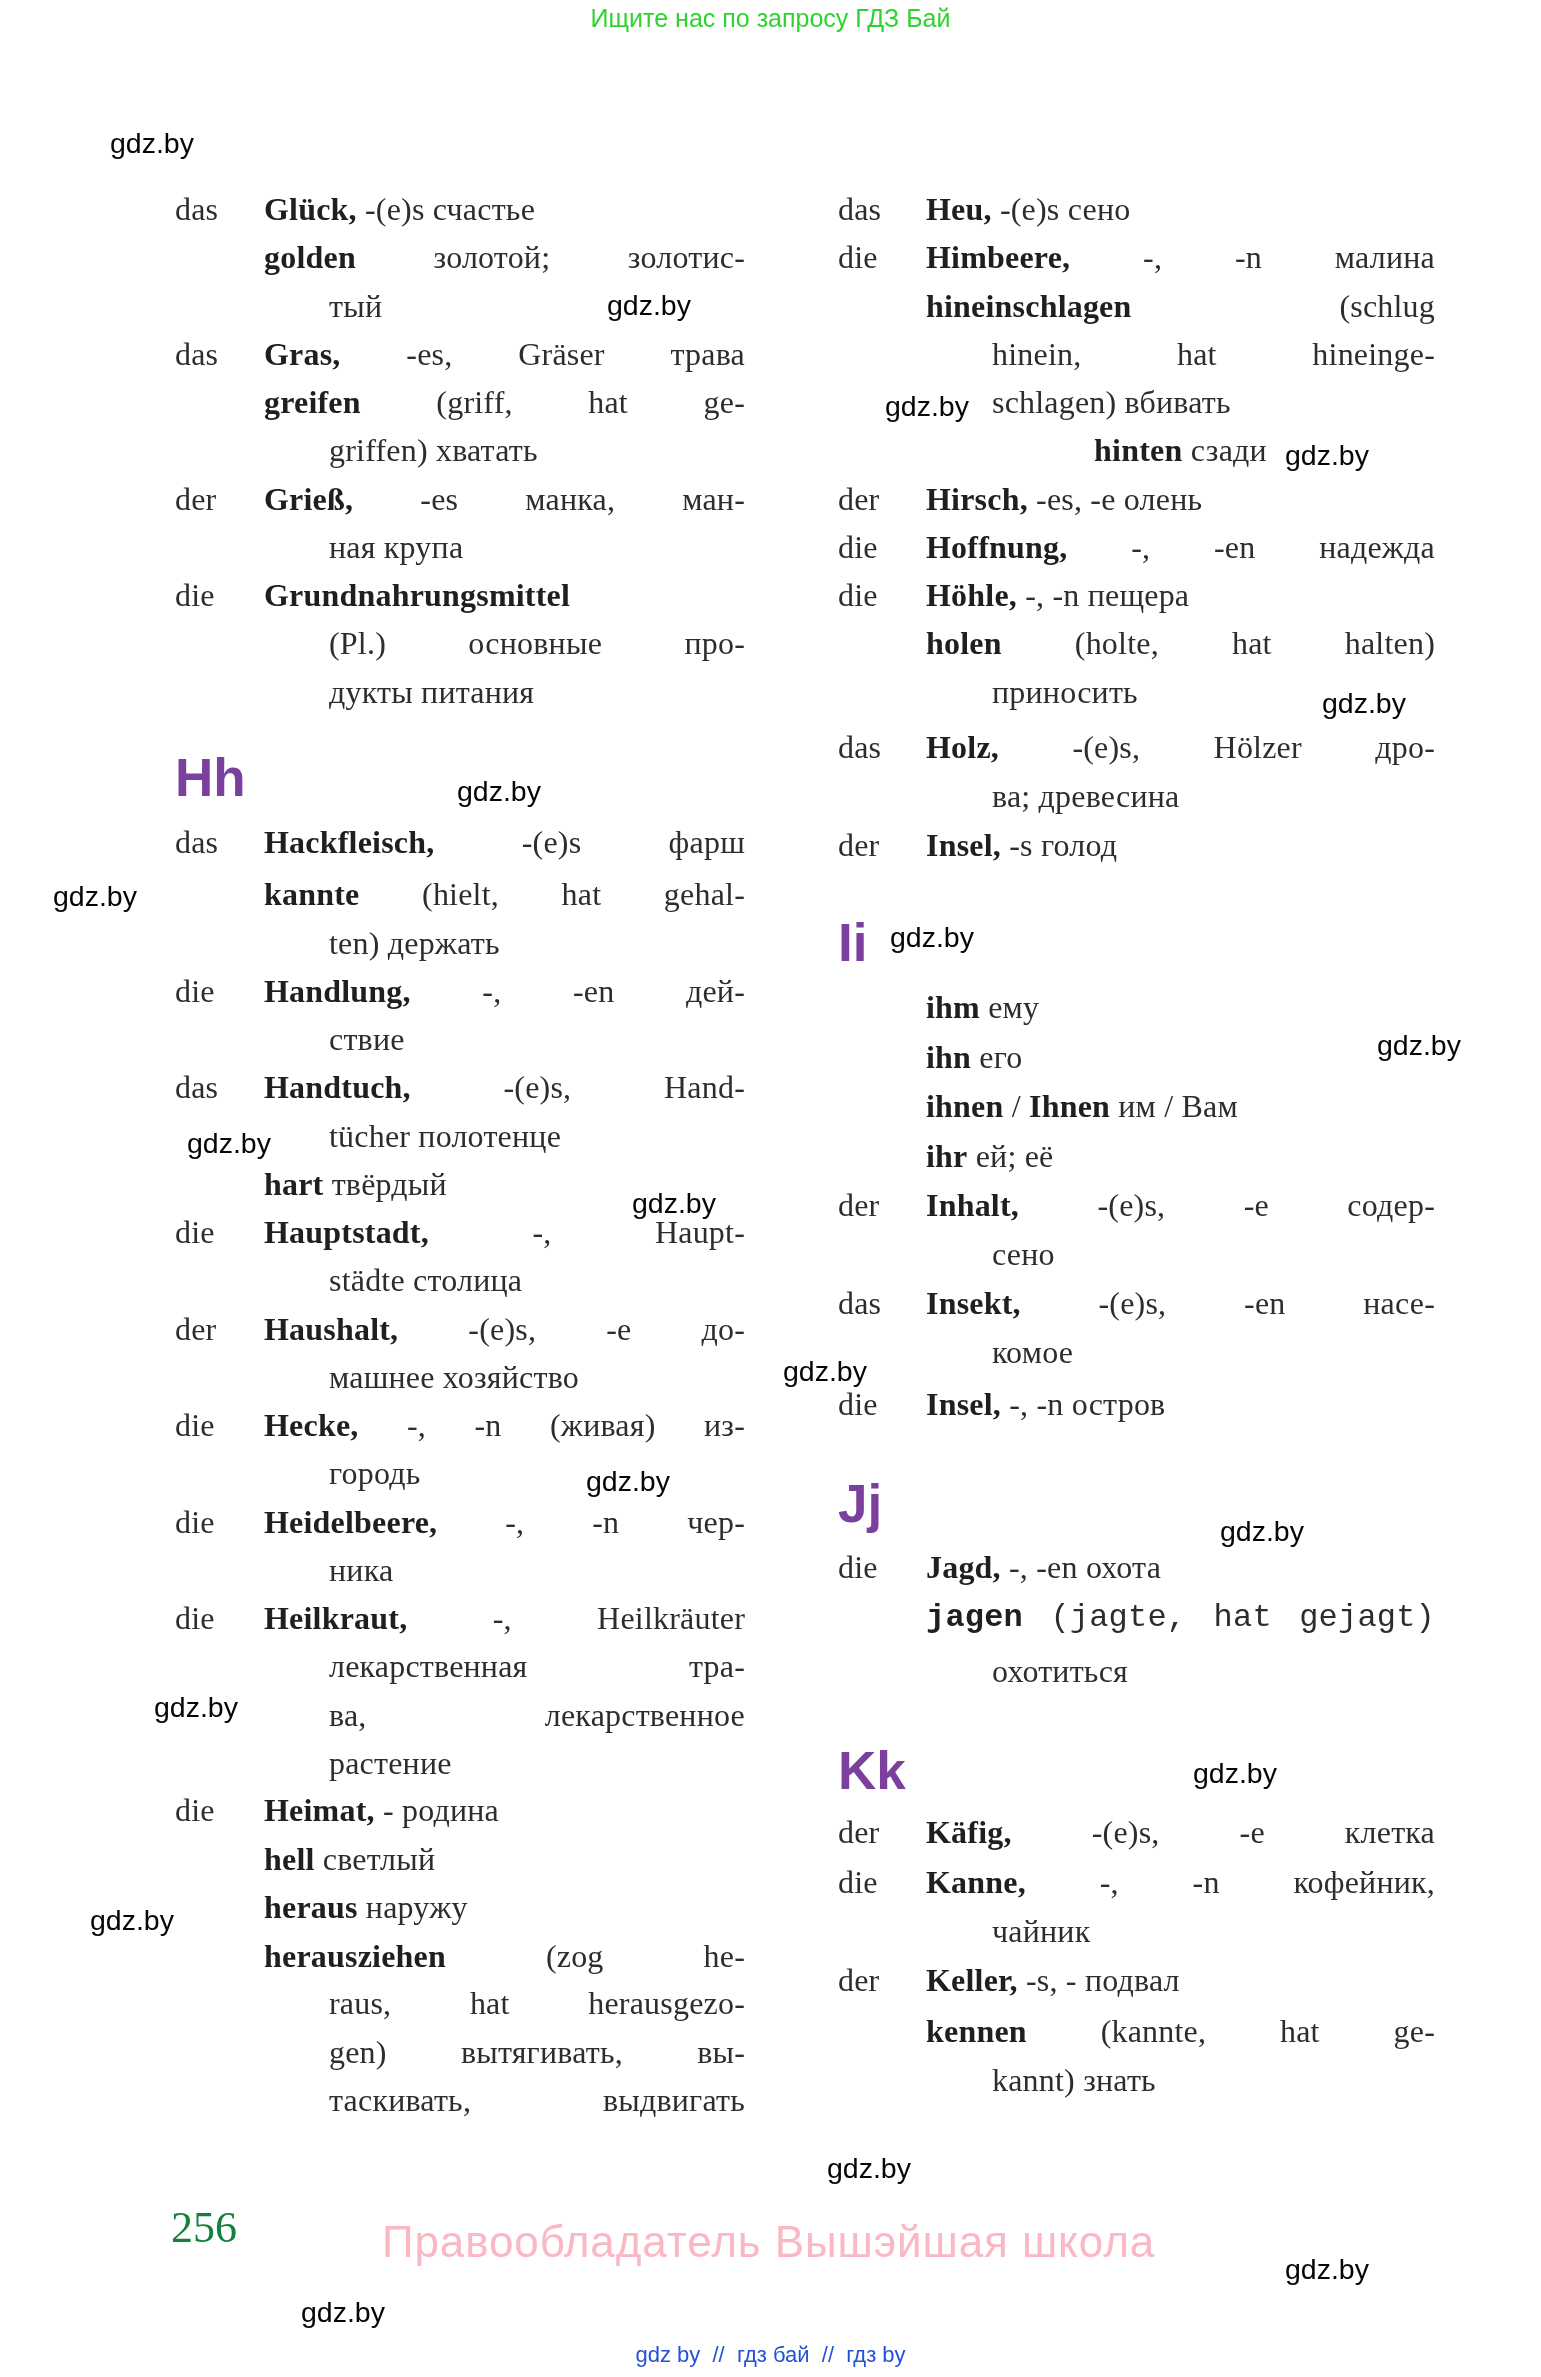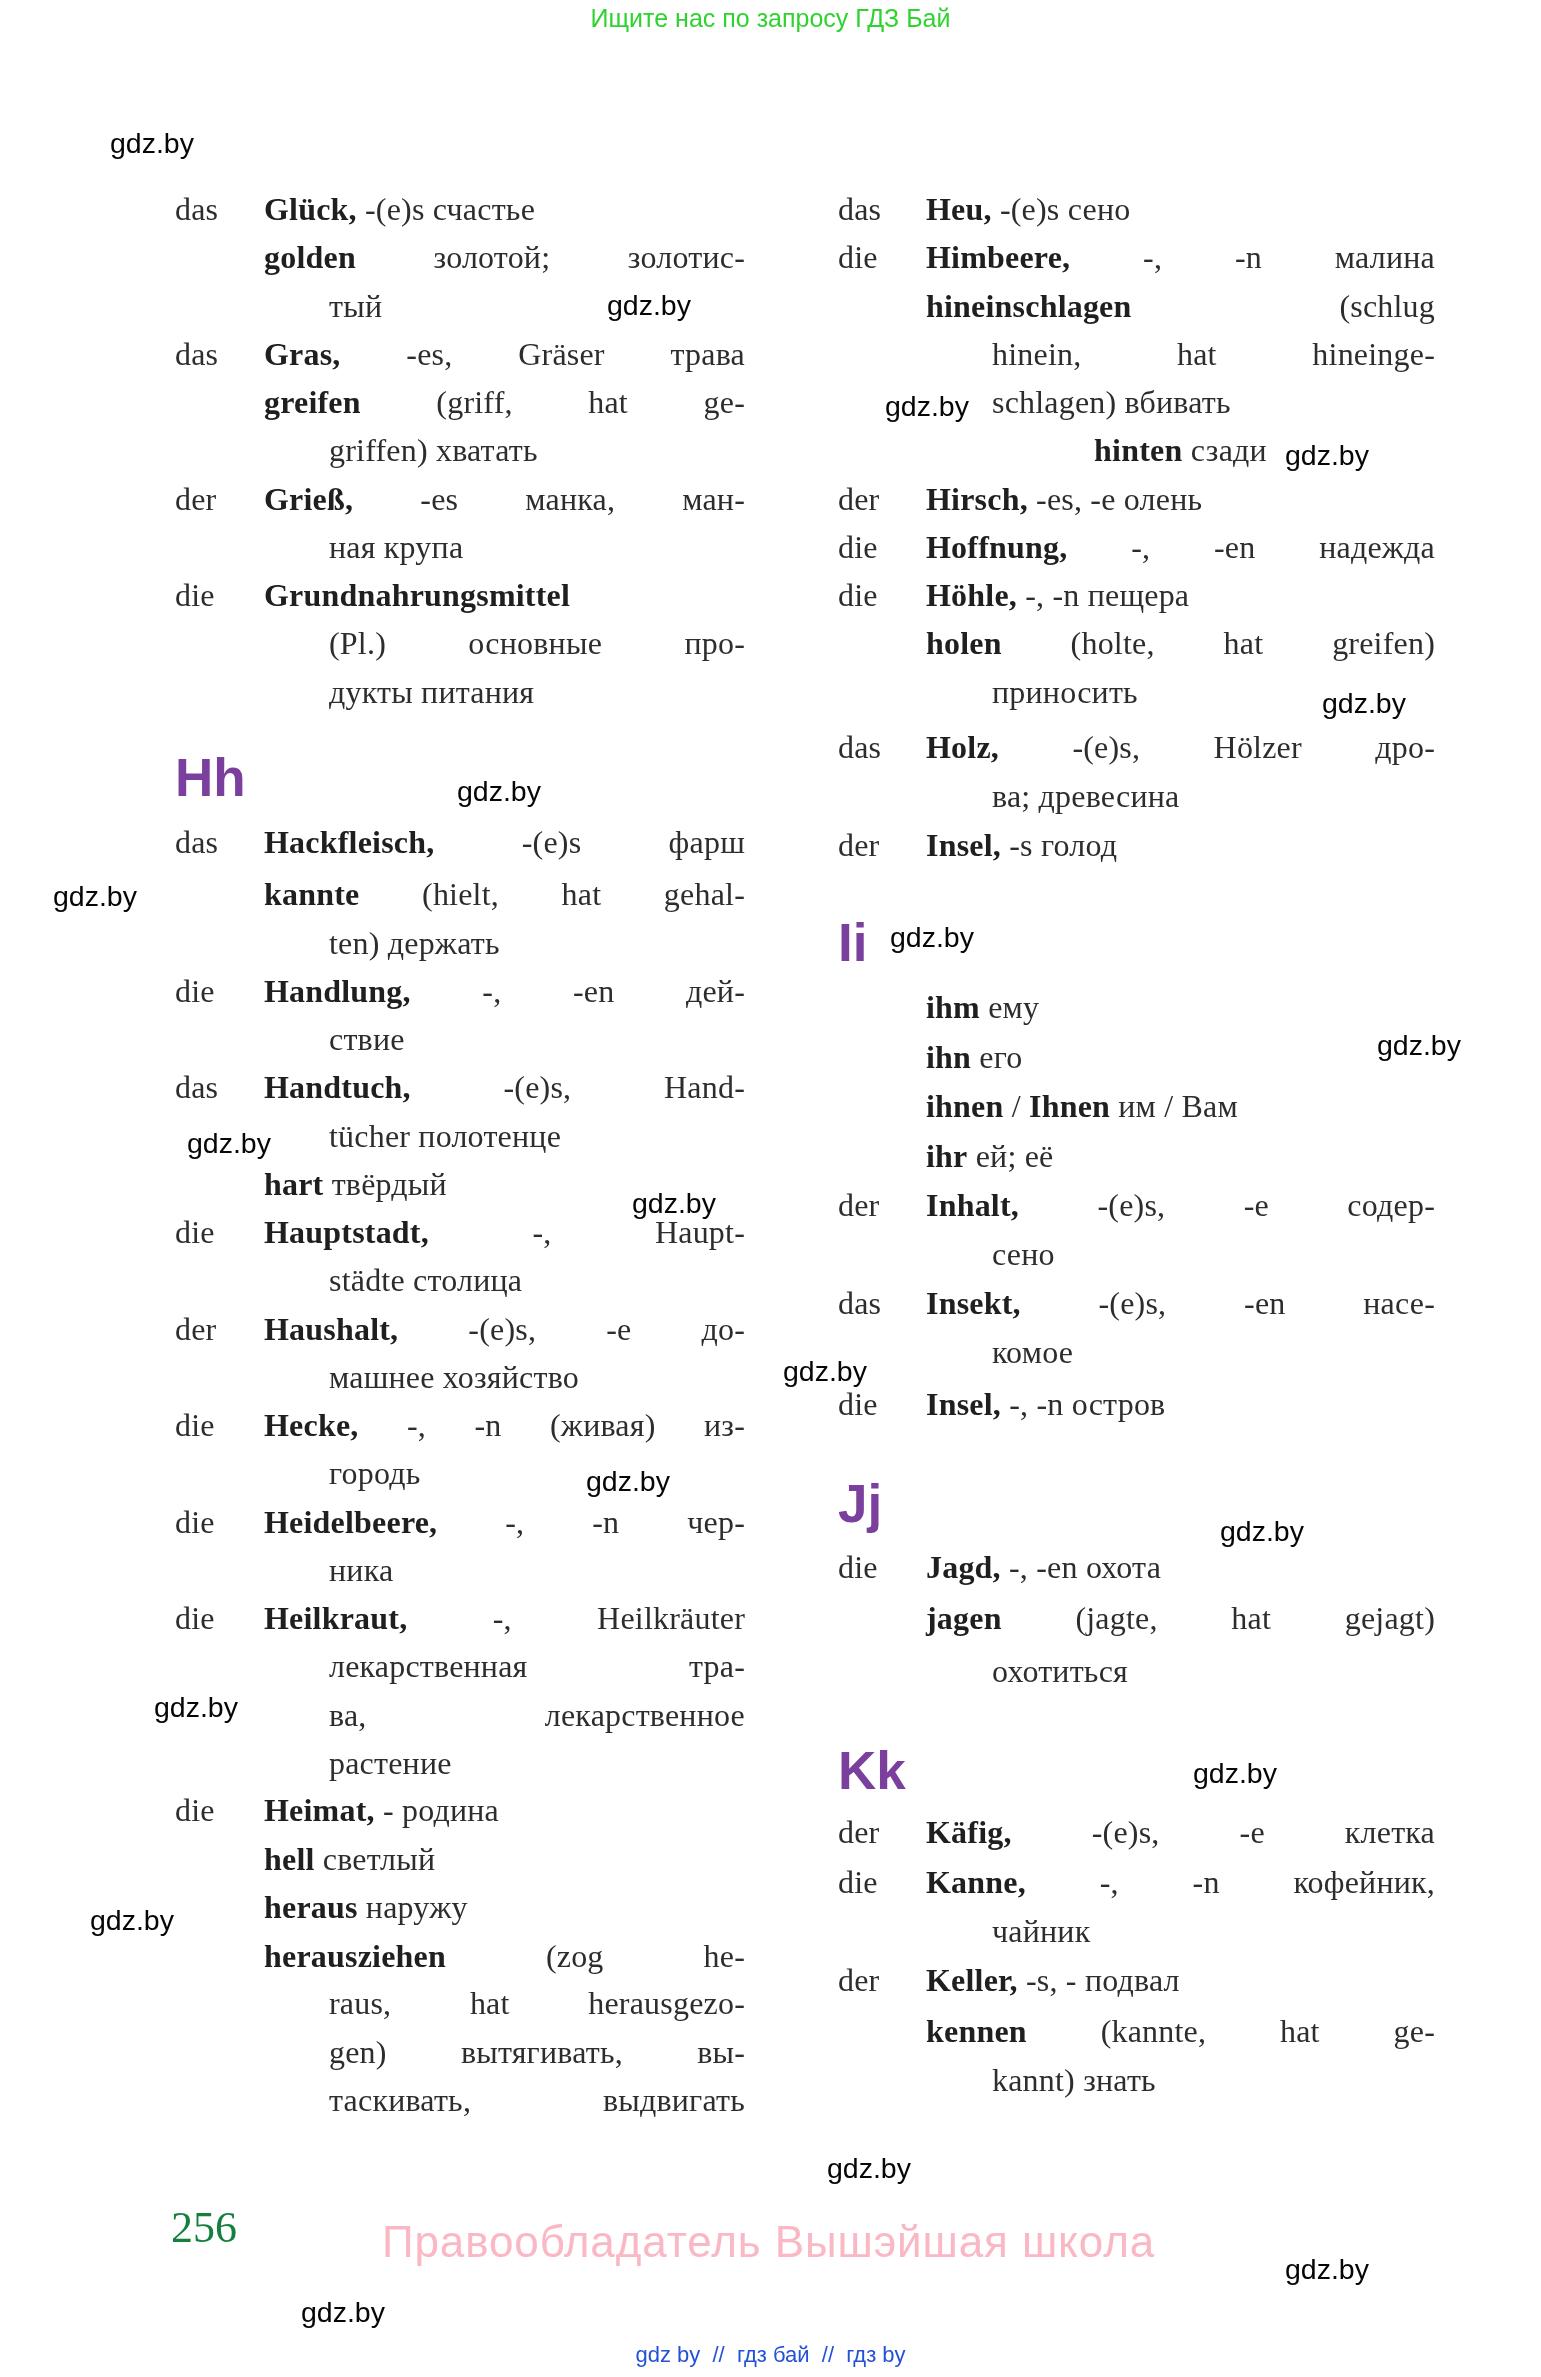--- a/index.html
+++ b/index.html
@@ -77,38 +77,38 @@
       <div class="line just" style="width: 570px; padding-left: 154px; left: 175px; top: 2078px;"><span class="tx">таскивать, выдвигать</span></div>
       <div class="line nw" style="width: 597px; padding-left: 88px; left: 838px; top: 187px;"><span class="article">das</span><span class="hw">Heu,</span><span class="tx"> -(e)s сено</span></div>
       <div class="line just" style="width: 597px; padding-left: 88px; left: 838px; top: 235px;"><span class="article">die</span><span class="hw">Himbeere,</span><span class="tx"> -, -n малина</span></div>
       <div class="line just" style="width: 597px; padding-left: 88px; left: 838px; top: 284px;"><span class="hw">hineinschlagen</span><span class="tx"> (schlug</span></div>
       <div class="line just" style="width: 597px; padding-left: 154px; left: 838px; top: 332px;"><span class="tx">hinein, hat hineinge-</span></div>
       <div class="line nw" style="width: 597px; padding-left: 154px; left: 838px; top: 380px;"><span class="tx">schlagen) вбивать</span></div>
       <div class="line nw" style="width: 597px; padding-left: 88px; left: 838px; top: 428px; text-align: center;"><span class="hw">hinten</span><span class="tx"> сзади</span></div>
       <div class="line nw" style="width: 597px; padding-left: 88px; left: 838px; top: 477px;"><span class="article">der</span><span class="hw">Hirsch,</span><span class="tx"> -es, -e олень</span></div>
       <div class="line just" style="width: 597px; padding-left: 88px; left: 838px; top: 525px;"><span class="article">die</span><span class="hw">Hoffnung,</span><span class="tx"> -, -en надежда</span></div>
       <div class="line nw" style="width: 597px; padding-left: 88px; left: 838px; top: 573px;"><span class="article">die</span><span class="hw">Höhle,</span><span class="tx"> -, -n пещера</span></div>
-      <div class="line just" style="width: 597px; padding-left: 88px; left: 838px; top: 621px;"><span class="hw">holen</span><span class="tx"> (holte, hat greifen)</span></div>
+      <div class="line just" style="width: 597px; padding-left: 88px; left: 838px; top: 621px;"><span class="hw">holen</span><span class="tx"> (holte, hat halten)</span></div>
       <div class="line nw" style="width: 597px; padding-left: 154px; left: 838px; top: 670px;"><span class="tx">приносить</span></div>
       <div class="line just" style="width: 597px; padding-left: 88px; left: 838px; top: 725px;"><span class="article">das</span><span class="hw">Holz,</span><span class="tx"> -(e)s, Hölzer дро-</span></div>
       <div class="line nw" style="width: 597px; padding-left: 154px; left: 838px; top: 774px;"><span class="tx">ва; древесина</span></div>
       <div class="line nw" style="width: 597px; padding-left: 88px; left: 838px; top: 823px;"><span class="article">der</span><span class="hw">Insel,</span><span class="tx"> -s голод</span></div>
       <div class="secheader" style="left: 838px; top: 914px;">Ii</div>
       <div class="line nw" style="width: 597px; padding-left: 88px; left: 838px; top: 985px;"><span class="hw">ihm</span><span class="tx"> ему</span></div>
       <div class="line nw" style="width: 597px; padding-left: 88px; left: 838px; top: 1035px;"><span class="hw">ihn</span><span class="tx"> его</span></div>
       <div class="line nw" style="width: 597px; padding-left: 88px; left: 838px; top: 1084px;"><span class="hw">ihnen</span><span class="tx"> / </span><span class="hw">Ihnen</span><span class="tx"> им / Вам</span></div>
       <div class="line nw" style="width: 597px; padding-left: 88px; left: 838px; top: 1134px;"><span class="hw">ihr</span><span class="tx"> ей; её</span></div>
       <div class="line just" style="width: 597px; padding-left: 88px; left: 838px; top: 1183px;"><span class="article">der</span><span class="hw">Inhalt,</span><span class="tx"> -(e)s, -e содер-</span></div>
       <div class="line nw" style="width: 597px; padding-left: 154px; left: 838px; top: 1232px;"><span class="tx">сено</span></div>
       <div class="line just" style="width: 597px; padding-left: 88px; left: 838px; top: 1281px;"><span class="article">das</span><span class="hw">Insekt,</span><span class="tx"> -(e)s, -en насе-</span></div>
       <div class="line nw" style="width: 597px; padding-left: 154px; left: 838px; top: 1330px;"><span class="tx">комое</span></div>
       <div class="line nw" style="width: 597px; padding-left: 88px; left: 838px; top: 1382px;"><span class="article">die</span><span class="hw">Insel,</span><span class="tx"> -, -n остров</span></div>
       <div class="secheader" style="left: 838px; top: 1475px;">Jj</div>
       <div class="line nw" style="width: 597px; padding-left: 88px; left: 838px; top: 1545px;"><span class="article">die</span><span class="hw">Jagd,</span><span class="tx"> -, -en охота</span></div>
-      <div class="line just" style="width: 597px; padding-left: 88px; left: 838px; top: 1596px;"><span class="hw">jagen</span><span class="tx"> (jagte, hat gejagt)</span></div>
+      <div class="line just" style="width: 597px; padding-left: 88px; left: 838px; top: 1596px; font-family: Liberation Mono, monospace;"><span class="hw">jagen</span><span class="tx"> (jagte, hat gejagt)</span></div>
       <div class="line nw" style="width: 597px; padding-left: 154px; left: 838px; top: 1649px;"><span class="tx">охотиться</span></div>
       <div class="secheader" style="left: 838px; top: 1742px;">Kk</div>
       <div class="line just" style="width: 597px; padding-left: 88px; left: 838px; top: 1810px;"><span class="article">der</span><span class="hw">Käfig,</span><span class="tx"> -(e)s, -e клетка</span></div>
       <div class="line just" style="width: 597px; padding-left: 88px; left: 838px; top: 1860px;"><span class="article">die</span><span class="hw">Kanne,</span><span class="tx"> -, -n кофейник,</span></div>
       <div class="line nw" style="width: 597px; padding-left: 154px; left: 838px; top: 1909px;"><span class="tx">чайник</span></div>
       <div class="line nw" style="width: 597px; padding-left: 88px; left: 838px; top: 1958px;"><span class="article">der</span><span class="hw">Keller,</span><span class="tx"> -s, - подвал</span></div>
       <div class="line just" style="width: 597px; padding-left: 88px; left: 838px; top: 2009px;"><span class="hw">kennen</span><span class="tx"> (kannte, hat ge-</span></div>
       <div class="line nw" style="width: 597px; padding-left: 154px; left: 838px; top: 2058px;"><span class="tx">kannt) знать</span></div>
       <span class="wm" style="left: 110px; top: 127px;">gdz.by</span>
       <span class="wm" style="left: 607px; top: 289px;">gdz.by</span>

